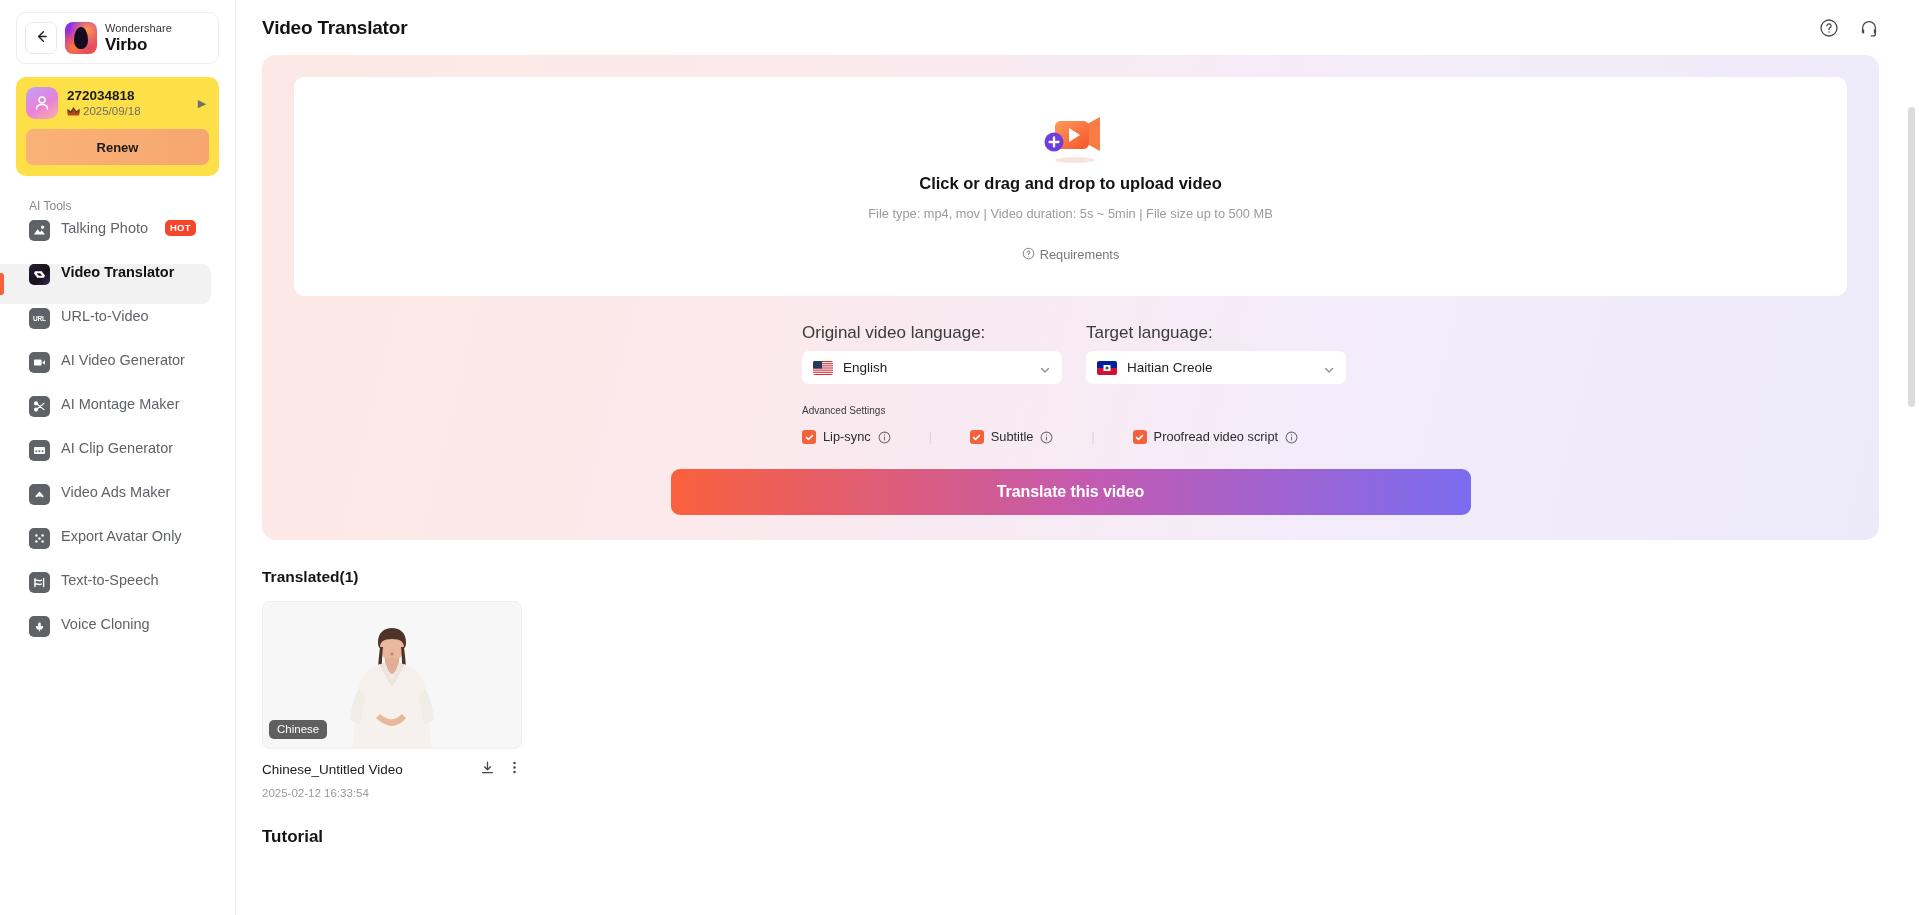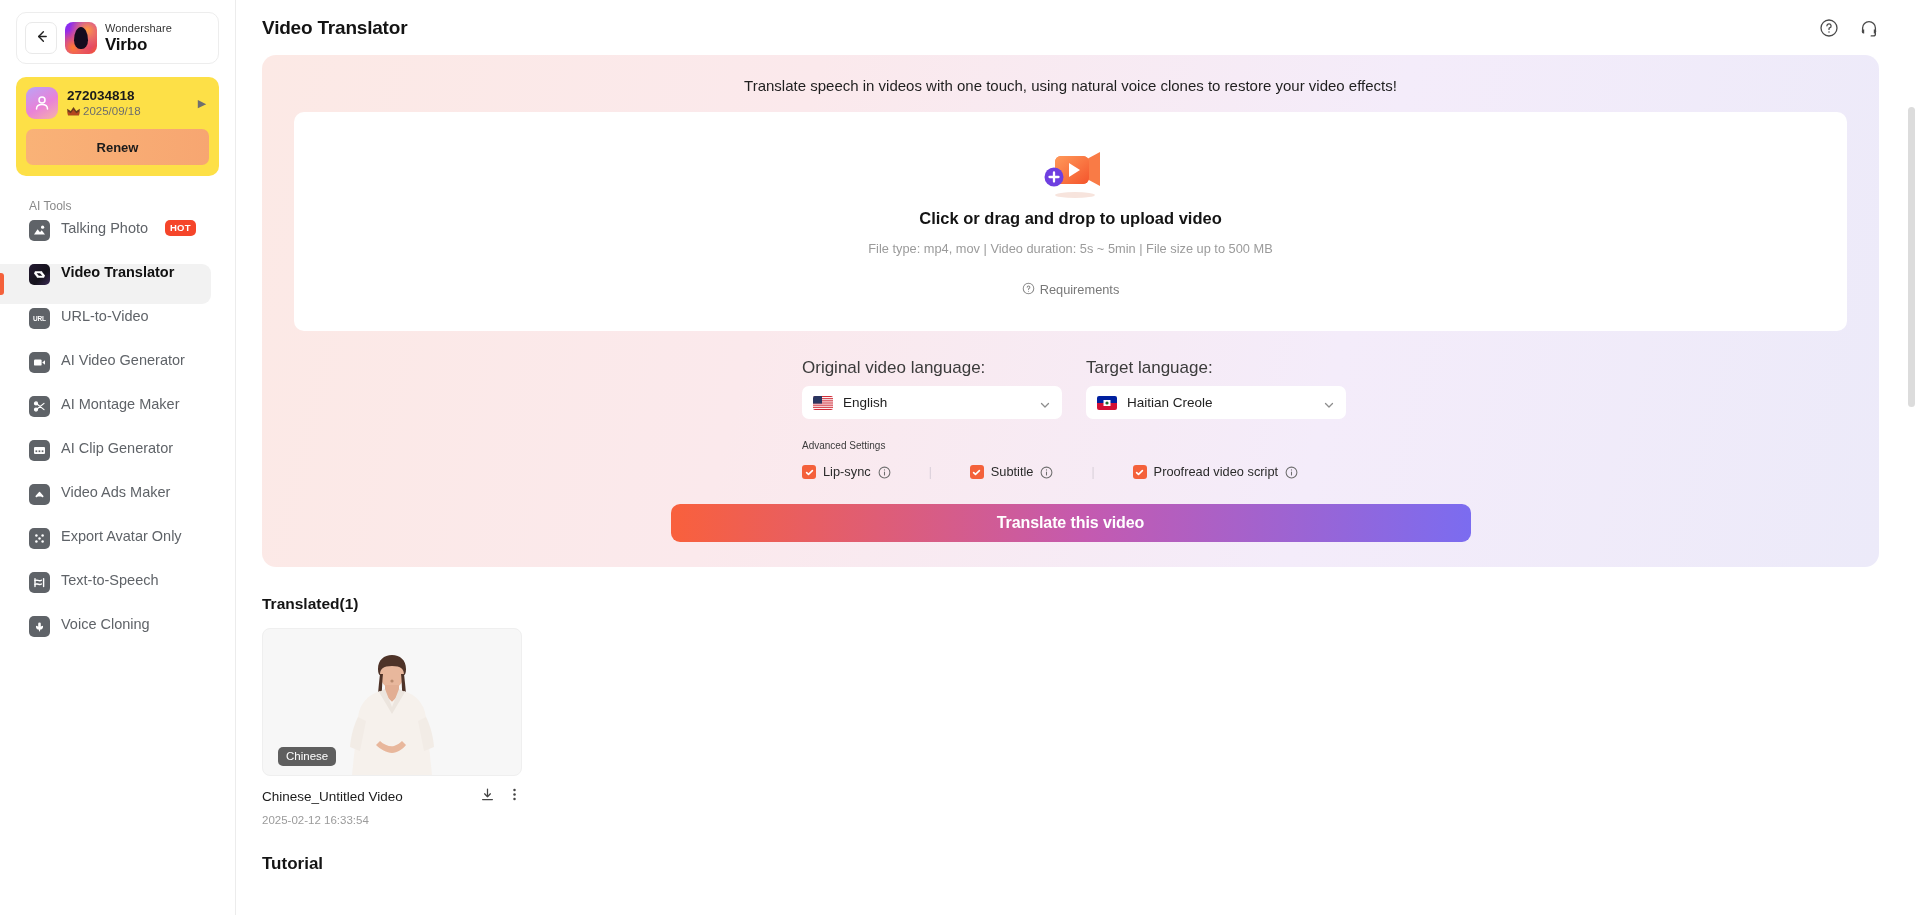--- a/index.html
+++ b/index.html
@@ -220,21 +220,21 @@
     border-radius: 3px;
     display: flex; align-items: center; justify-content: center;
   }
   .cbox svg { width: 9px; height: 9px; }
   .info-i { width: 13px; height: 13px; color: #6e6e6e; }
   .adv-sep { color: #d8cfd8; margin: 0 38px; font-size: 12px; }
 
   .translate-btn {
     display: block;
     margin: 25px auto 0 auto;
-    width: 800px; height: 38px;
+    width: 800px; height: 46px;
     border: none; border-radius: 9px;
     background: linear-gradient(90deg, #f9603c 0%, #c45ab0 52%, #7b6cf0 100%);
     color: #fff; font-size: 16px; font-weight: bold;
     font-family: "Liberation Sans", sans-serif;
     cursor: pointer;
     letter-spacing: -0.1px;
   }
 
   
   .translated-title { font-size: 15.5px; font-weight: bold; color: #141414; margin: 28px 0 15px 0; }
@@ -246,21 +246,21 @@
     border-radius: 8px;
     position: relative; overflow: hidden;
     cursor: pointer;
   }
   .thumb-person {
     position: absolute; left: 50%; bottom: 0;
     transform: translateX(-50%);
     width: 96px; height: 130px;
   }
   .lang-chip {
-    position: absolute; left: 15px; bottom: 9px;
+    position: absolute; left: 6px; bottom: 9px;
     background: rgba(70,70,70,0.86);
     color: #fff; font-size: 11.5px;
     padding: 3px 8px 4px 8px;
     border-radius: 5px;
   }
   .card-meta { display: flex; align-items: center; margin-top: 11px; }
   .card-name { font-size: 13.5px; color: #1b1b1b; flex: 1; }
   .card-actions { display: flex; align-items: center; gap: 12px; }
   .card-actions svg { width: 15px; height: 15px; color: #444; cursor: pointer; }
   .card-date { font-size: 11.5px; color: #9b9b9b; margin-top: 8px; }
@@ -458,21 +458,20 @@
             <path d="M16.4 11.4h-1.6v4h.8a1.6 1.6 0 0 0 1.6-1.6v-.8a1.6 1.6 0 0 0-.8-1.6z" fill="#4a4a4a" stroke="none"></path>
             <path d="M16.4 15.4v.5a2 2 0 0 1-2 2h-2.2"></path>
           </svg>
         </span>
       </div>
     </div>
 
     <div class="scroll-area">
 
       <section class="hero">
-        <div class="hero-tagline">Translate speech in videos with one touch, using natural voice clones to restore your video effects!</div>
 
         <div class="upload-box">
           <div class="upload-icon">
             <svg viewBox="0 0 68 54" width="68" height="54">
               <ellipse cx="38" cy="49" rx="20" ry="3" fill="#f3d9cf" opacity="0.7"></ellipse>
               <path d="M50 13 L63 6 v34 l-13-7z" fill="#f97b46"></path>
               <rect x="18" y="10" width="34" height="28" rx="6" fill="#fb7a45"></rect>
               <rect x="18" y="10" width="34" height="28" rx="6" fill="url(#g1)"></rect>
               <defs>
                   <linearGradient id="g1" x1="0" y1="0" x2="1" y2="1">

